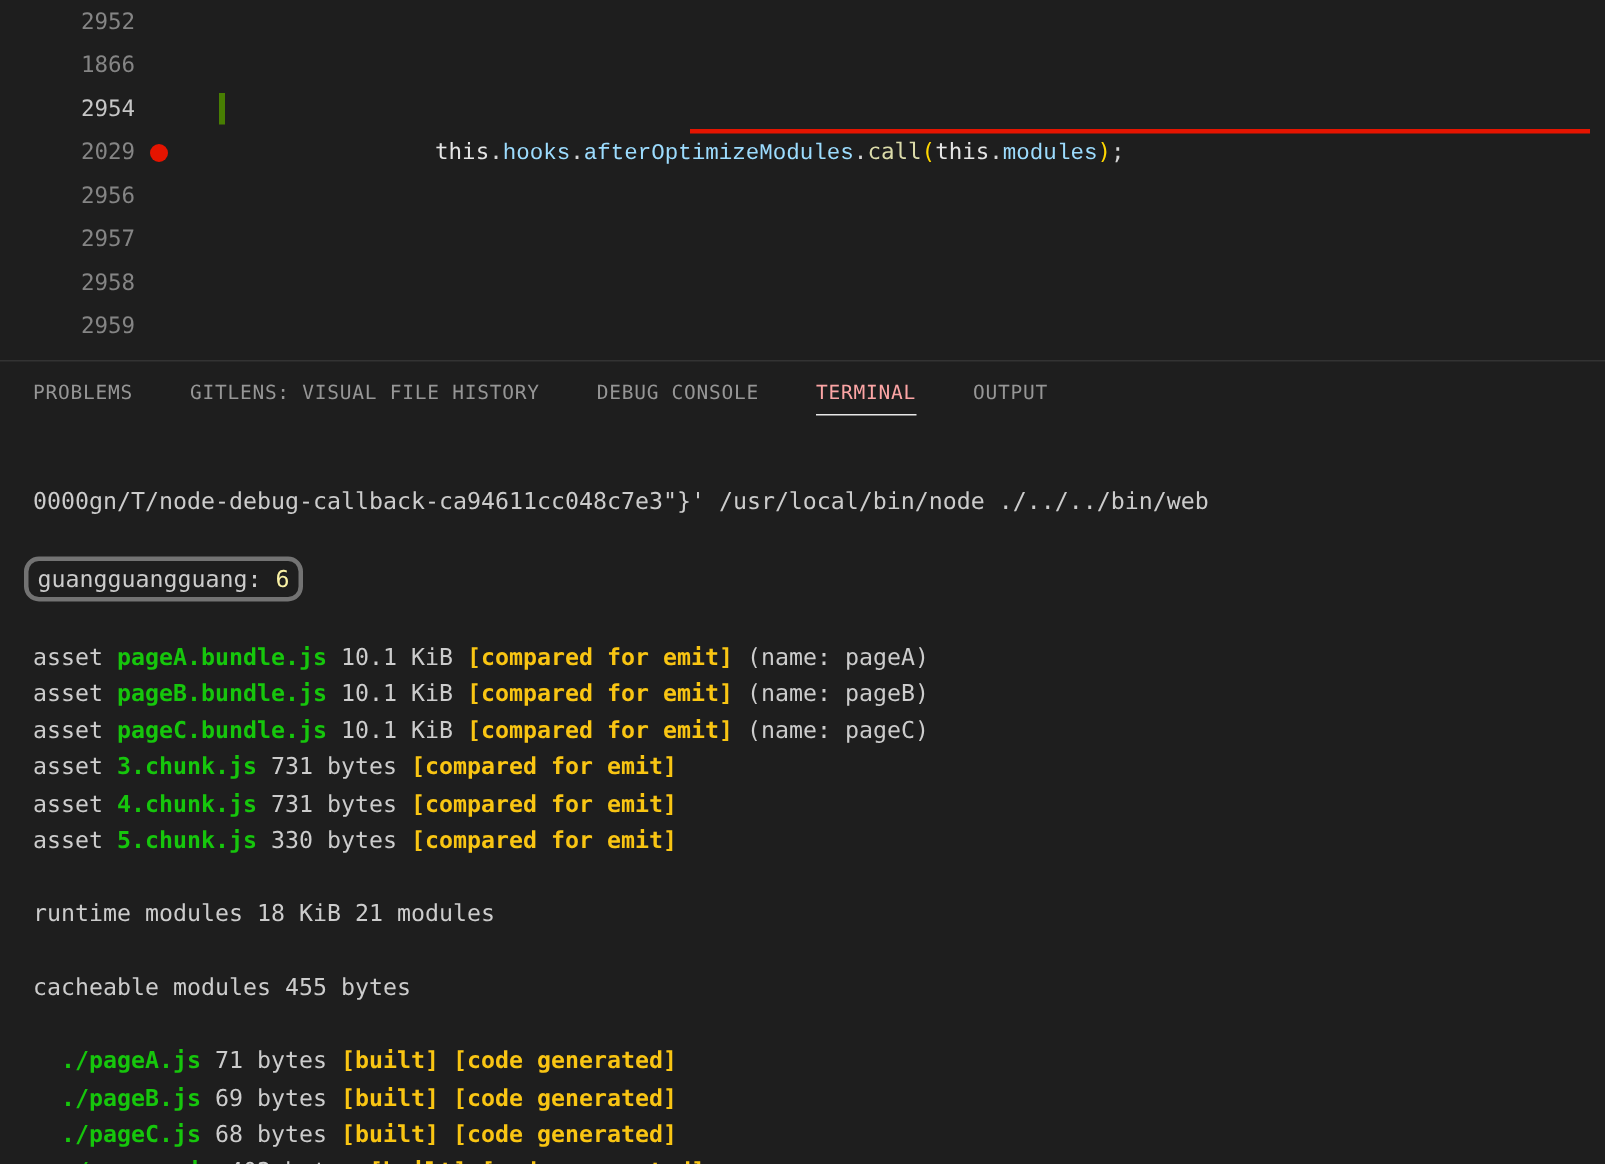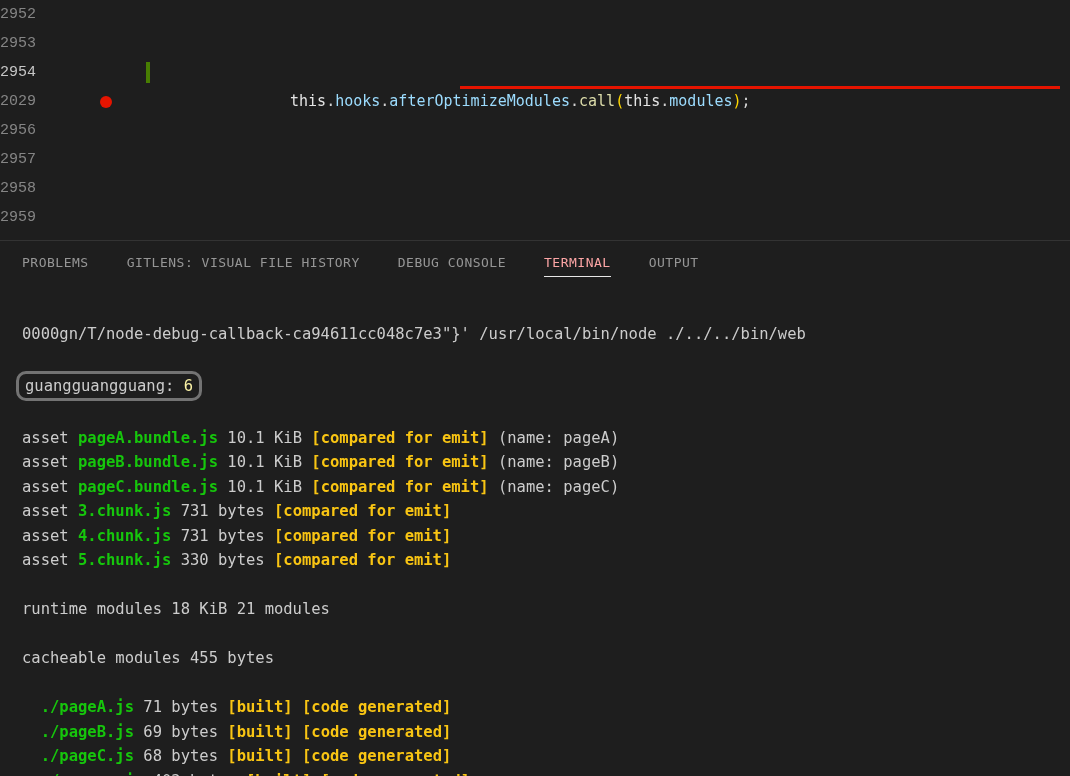--- a/index.html
+++ b/index.html
@@ -13,27 +13,26 @@
     overflow: hidden;
   }
   .editor {
     display: flex;
     height: 240px;
     overflow: hidden;
     position: relative;
   }
   .gutter {
     width: 170px;
-    text-align: left;
+    text-align: center;
     padding-right: 26px;
     color: #858585;
     line-height: 29px;
     font-size: 15px;
     position: relative;
-    font-family: Liberation Mono, monospace;
   }
   .gutter-line { height: 29px; position: relative; }
   .gutter-line.current { color: #c6c6c6; }
   .breakpoint {
     position: absolute;
     left: 100px;
     top: 9px;
     width: 12px;
     height: 12px;
     background: #e51400;
@@ -48,21 +47,21 @@
     background: #487e02;
   }
   .code {
     flex: 1;
     line-height: 29px;
     white-space: pre;
     position: relative;
   }
   .code-line { height: 29px; padding-left: 120px; position: relative; }
   .tok-this { color: #e5e5e5; }
-  .tok-prop { color: #9cdcfe; }
+  .tok-prop { color: #9cdcfe; font-family: Liberation Mono, monospace; }
   .tok-punc { color: #d4d4d4; }
   .tok-fn { color: #dcdcaa; }
   .tok-yellow { color: #ffd700; }
   .underline-red {
     position: absolute;
     height: 3px;
     background: #e51400;
     left: 290px;
     width: 600px;
     top: 86px;
@@ -100,21 +99,21 @@
     display: inline-block;
     margin-left: -6px;
   }
 </style>
 </head>
 <body>
 
 <div class="editor">
   <div class="gutter">
     <div class="gutter-line"><span>2952</span></div>
-    <div class="gutter-line"><span>2953</span></div>
+    <div class="gutter-line"><span>1866</span></div>
     <div class="gutter-line current"><span>2954</span><span class="modbar"></span></div>
     <div class="gutter-line"><span class="breakpoint"></span><span>2029</span></div>
     <div class="gutter-line"><span>2956</span></div>
     <div class="gutter-line"><span>2957</span></div>
     <div class="gutter-line"><span>2958</span></div>
     <div class="gutter-line"><span>2959</span></div>
   </div>
   <div class="code">
     <div class="underline-red"></div>
     <div class="code-line"><span class="tok-this">this</span><span class="tok-punc">.</span><span class="tok-prop">hooks</span><span class="tok-punc">.</span><span class="tok-prop">afterOptimizeModules</span><span class="tok-punc">.</span><span class="tok-fn">call</span><span class="tok-yellow">(</span><span class="tok-this">this</span><span class="tok-punc">.</span><span class="tok-prop">modules</span><span class="tok-yellow">)</span><span class="tok-punc">;</span></div>

